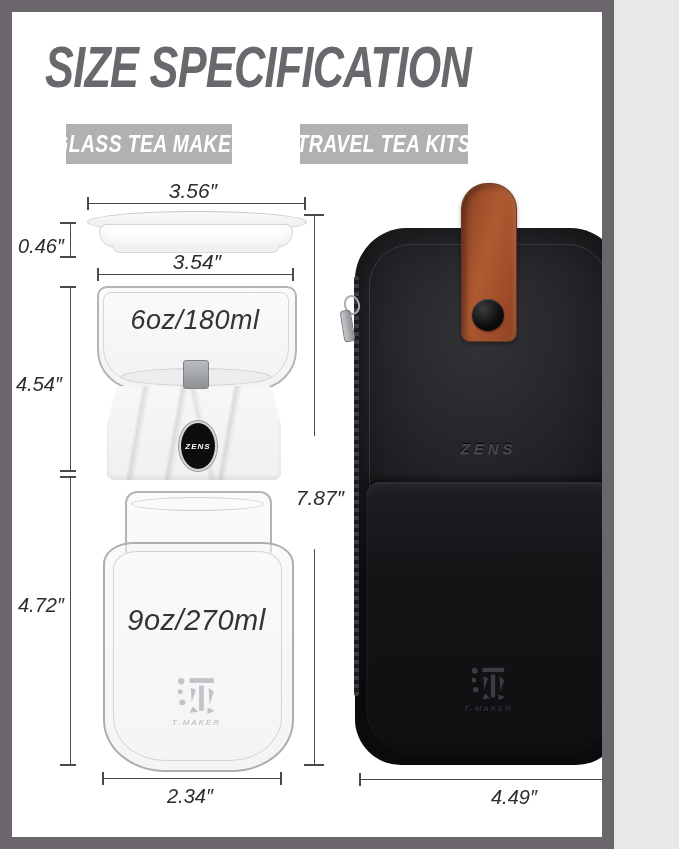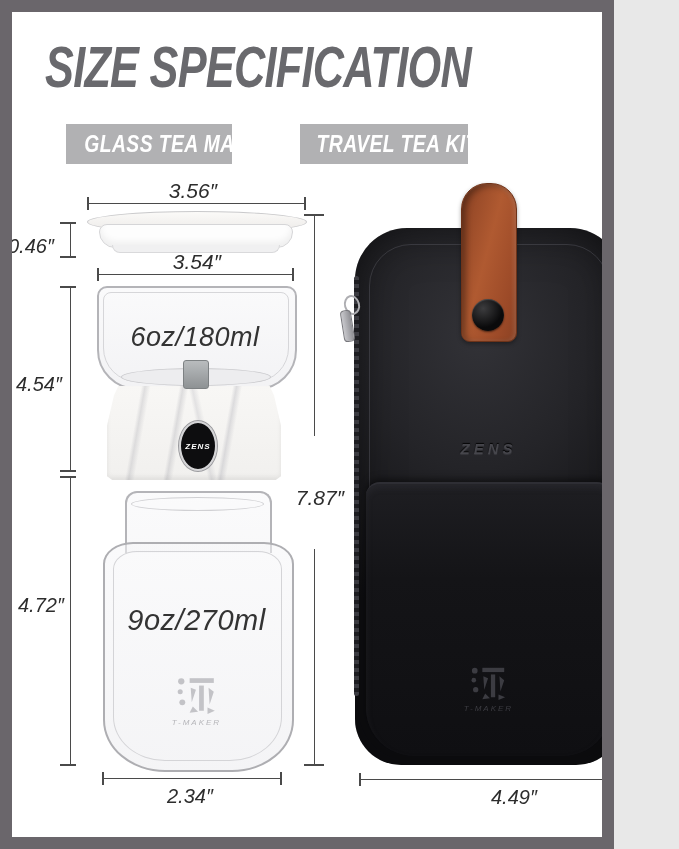--- a/index.html
+++ b/index.html
@@ -8,21 +8,21 @@
     font-family:"Liberation Sans",sans-serif;overflow:hidden;font-style:italic;
   }
   .abs{position:absolute;}
   .frame{position:absolute;inset:0;border:12px solid #6a666b;pointer-events:none;z-index:50;}
   
   .title{
     left:45px;top:34px;font-size:57px;font-weight:bold;color:#69696d;
     letter-spacing:-1px;transform:scaleX(0.76);transform-origin:left center;white-space:nowrap;
   }
   
-  .hdr{background:#b1b1b3;height:40px;display:flex;align-items:center;justify-content:flex-start;}
+  .hdr{background:#b1b1b3;height:40px;display:flex;align-items:center;justify-content:center;}
   .hdr span{color:#ffffff;font-weight:bold;font-size:23px;letter-spacing:0.5px;
     transform:scaleX(0.84);white-space:nowrap;display:inline-block;}
   .hdr-left{left:66px;top:124px;width:166px;}
   .hdr-right{left:300px;top:124px;width:168px;}
   
   .dimtxt{font-size:21px;color:#2d2d2d;text-align:center;white-space:nowrap;}
   .dimtxt-r{font-size:20px;color:#2d2d2d;text-align:right;white-space:nowrap;}
   .lineh{height:0;border-top:1.5px solid #4a4a4a;}
   .linev{width:0;border-left:1.5px solid #4a4a4a;}
   .tickv{width:1.5px;height:13px;background:#4a4a4a;}
@@ -118,34 +118,34 @@
 
   <div class="abs dimtxt" style="left:133px;top:179px;width:120px;">3.56″</div>
   <div class="abs lineh" style="left:87px;top:203px;width:218px;"></div>
   <div class="abs tickv" style="left:87px;top:197px;"></div>
   <div class="abs tickv" style="left:304px;top:197px;"></div>
 
   <div class="abs lid-flange"></div>
   <div class="abs lid-body"></div>
   <div class="abs lid-lip"></div>
 
-  <div class="abs dimtxt-r" style="left:8px;top:235px;width:46px;">0.46″</div>
+  <div class="abs dimtxt-r" style="left:18px;top:235px;width:46px;">0.46″</div>
   <div class="abs linev" style="left:70px;top:223px;height:34px;"></div>
   <div class="abs tickh" style="left:60px;top:222px;width:16px;"></div>
   <div class="abs tickh" style="left:60px;top:256px;width:16px;"></div>
 
   <div class="abs dimtxt" style="left:137px;top:250px;width:120px;">3.54″</div>
   <div class="abs lineh" style="left:97px;top:274px;width:196px;"></div>
   <div class="abs tickv" style="left:97px;top:268px;"></div>
   <div class="abs tickv" style="left:292px;top:268px;"></div>
 
   <div class="abs bowl"></div>
   <div class="abs bowl-inner"></div>
   <div class="abs bowl-floor"></div>
-  <div class="abs cap-text" style="left:97px;top:322px;width:196px;">6oz/180ml</div>
+  <div class="abs cap-text" style="left:97px;top:305px;width:196px;">6oz/180ml</div>
   <div class="abs knob"></div>
 
   <div class="abs base"></div>
   <div class="abs badge">
     <span>ZENS</span>
   </div>
 
   <div class="abs dimtxt-r" style="left:12px;top:373px;width:50px;">4.54″</div>
   <div class="abs linev" style="left:70px;top:287px;height:184px;"></div>
   <div class="abs tickh" style="left:60px;top:286px;width:16px;"></div>

